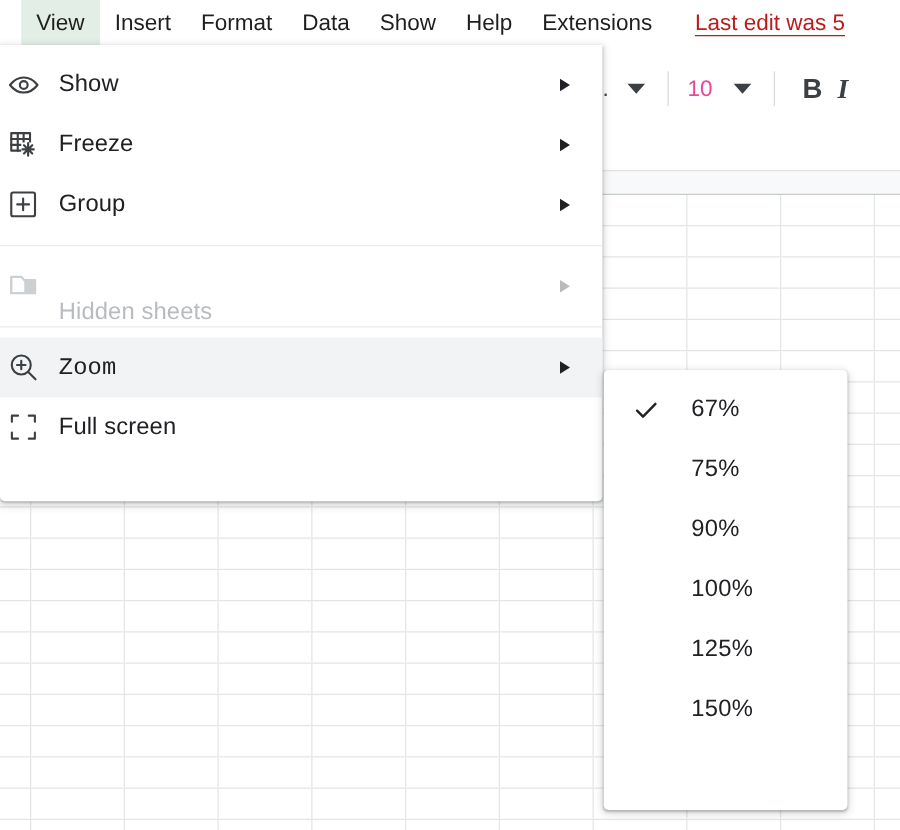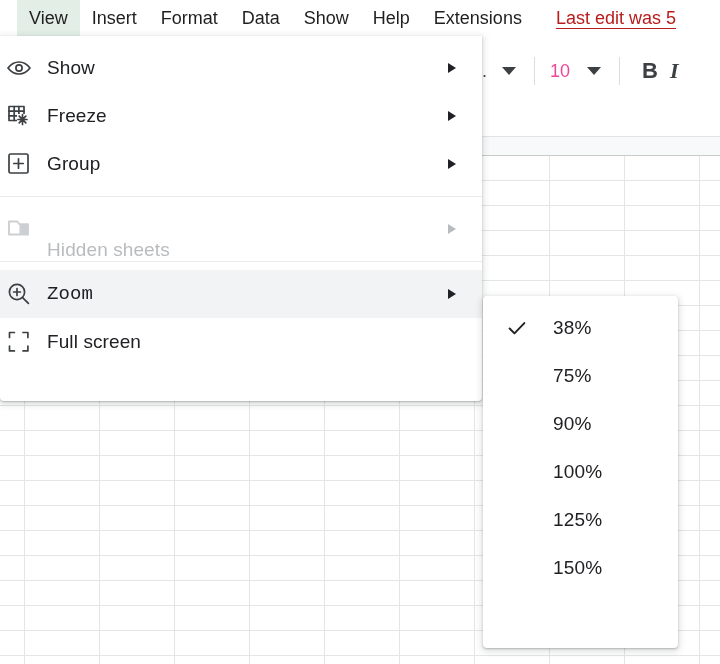--- a/index.html
+++ b/index.html
@@ -631,21 +631,21 @@
     </div>
   </div>
 
 <div class="submenu" id="zoom-submenu">
     <div class="srow">
       <span class="scheck">
         <svg viewBox="0 0 24 24" width="22" height="22">
           <path d="M4 12.6l5.2 5.2L20 6.6" fill="none" stroke="#202124" stroke-width="2.1" stroke-linecap="round" stroke-linejoin="round"></path>
         </svg>
       </span>
-      <span class="slabel">38%</span>
+      <span class="slabel">67%</span>
     </div>
     <div class="srow">
       <span class="scheck"></span>
       <span class="slabel">75%</span>
     </div>
     <div class="srow">
       <span class="scheck"></span>
       <span class="slabel">90%</span>
     </div>
     <div class="srow">

